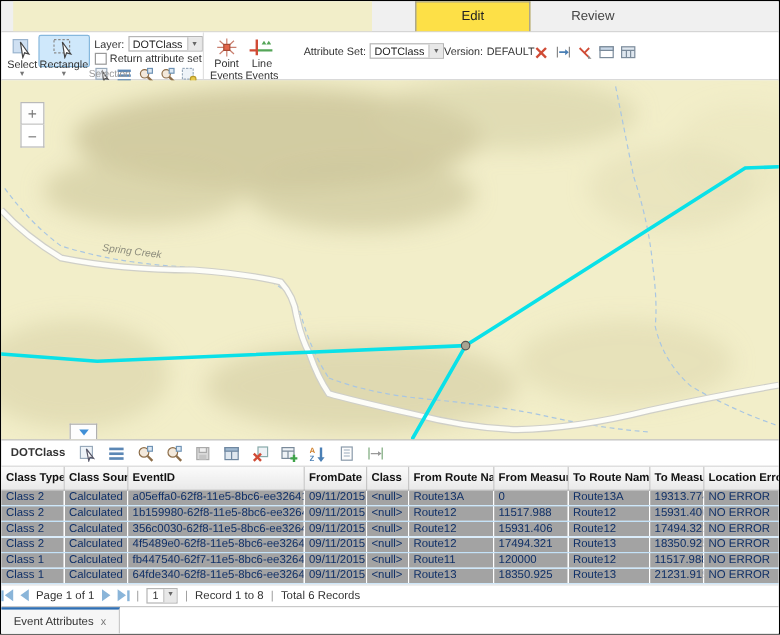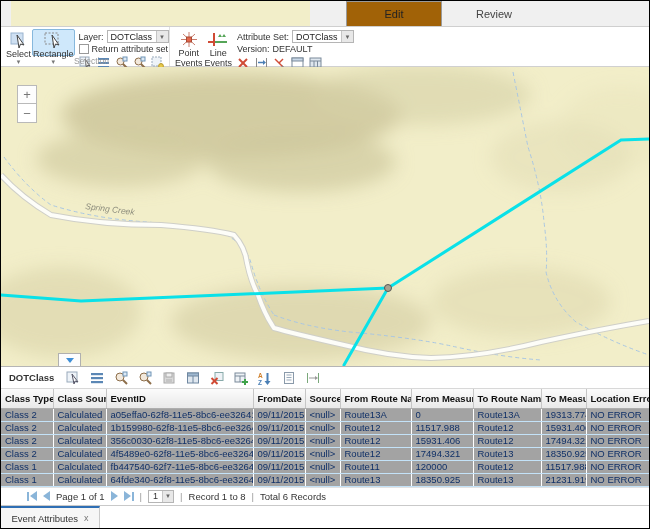--- a/index.html
+++ b/index.html
@@ -4,42 +4,42 @@
 <style>
   * { margin:0; padding:0; box-sizing:border-box; }
   html,body { width:650px; height:529px; }
   body { font-family:"Liberation Sans","DejaVu Sans",sans-serif; background:#fff; }
   .frame { width:650px; height:529px; border:1px solid #000; display:flex; flex-direction:column; overflow:hidden; background:#fff; }
 
   
   .tabrow { height:26px; background:#f0f0f0; border-bottom:1px solid #cfcfcf; display:flex; align-items:flex-end; flex:0 0 26px; }
   .rtab { height:25px; width:96px; display:flex; align-items:center; justify-content:center; font-size:11px; color:#444; cursor:default; }
   .rtab.map { margin-left:10px; }
-  .rtab.edit { margin-left:36px; background:#a16207; border:1px solid #9a9a9a; border-bottom:none; color:#222; }
+  .rtab.edit { margin-left:36px; background:#fde047; border:1px solid #9a9a9a; border-bottom:none; color:#222; }
   .rtab.review { margin-left:4px;text-align:right; }
 
   
   .ribbon { height:40px; flex:0 0 40px; background:#fff; border-bottom:1px solid #d0d0d0; display:flex; font-size:9px; color:#333; }
   .rgroup { position:relative; display:flex; padding:2px 4px 10px 4px; }
   .rgroup + .rgroup { border-left:1px solid #e0e0e0; }
   .rgroup-label { position:absolute; bottom:0; left:13px; right:0; text-align:center; font-size:8.5px; color:#999; }
   .bigbtn { width:40px; display:flex; flex-direction:column; align-items:center; justify-content:flex-start; padding-top:1px; border:1px solid transparent; border-radius:2px; }
   .bigbtn.active { background:#cfe8fb; border-color:#86b8dd; }
   .bigbtn .blabel { font-size:9px; color:#333; margin-top:0px; white-space:nowrap; }
   .caret { font-size:7px; color:#777; line-height:5px; }
   .midcol { display:flex; flex-direction:column; margin-left:4px; padding-top:1px; }
   .fieldrow { display:flex; align-items:center; height:13px; margin-bottom:1px; }
   .fieldrow .flabel { margin-right:3px; white-space:nowrap; color:#333; }
   .dropdown { display:flex; align-items:center; border:1px solid #b5b5b5; background:#fff; height:13px; }
   .dropdown .dval { padding:0 3px; font-size:9px; color:#222; flex:1; white-space:nowrap; }
   .dropdown .dbtn { width:12px; height:100%; background:#e8e8e8; border-left:1px solid #c5c5c5; display:flex; align-items:center; justify-content:center; color:#666; font-size:6px; }
   .checkbox { width:10px; height:10px; border:1px solid #999; background:#fff; margin-right:3px; flex:0 0 10px; }
   .iconrow { display:flex; align-items:center; gap:5px; margin-top:1px; }
   .sicon { width:13px; height:13px; display:flex; align-items:center; justify-content:center; }
-  .evcol { display:flex; flex-direction:column; margin-left:4px; padding-top:1px; }
+  .evcol { display:flex; flex-direction:row; margin-left:20px; padding-top:1px;align-items:center; }
 
   
   .map { position:relative; height:299px; flex:0 0 299px; overflow:hidden; background:#f2eec9; }
   .map svg.base { position:absolute; left:0; top:0; }
   .zoomctrl { position:absolute; left:16px; top:18px; width:20px; }
   .zbtn { width:20px; height:19px; background:#fdfdfd; border:1px solid #b9b9b9; color:#777; font-size:13px; display:flex; align-items:center; justify-content:center; }
   .zbtn.zo { border-top:none; background:#fff; }
   .collapse-tab { position:absolute; left:57px; bottom:0; width:23px; height:13px; background:#fdfdfd; border:1px solid #b0b0b0; border-bottom:none; display:flex; align-items:center; justify-content:center; }
   .tri-down { width:0; height:0; border-left:4px solid transparent; border-right:4px solid transparent; border-top:5px solid #3f8fd6; }
 
@@ -51,21 +51,21 @@
 
   table.grid { border-collapse:collapse; table-layout:fixed; width:648px; font-size:9.5px; }
   table.grid th { height:19px; background:linear-gradient(#fbfbfb,#e9e9e9); border-right:1px solid #c6c6c6; border-bottom:1px solid #aeaeae; text-align:left; padding:0 4px; font-size:9.5px; color:#111; font-weight:bold; white-space:nowrap; overflow:hidden; }
   table.grid td { height:13px; background:#a3a3a3; border-right:1px solid rgba(255,255,255,.55); border-bottom:1px solid #c3e2f8; padding:0 4px; color:#103067; white-space:nowrap; overflow:hidden; }
   table.grid col:nth-child(1){width:52px;} table.grid col:nth-child(2){width:53px;}
   table.grid col:nth-child(3){width:147px;} table.grid col:nth-child(4){width:52px;}
   table.grid col:nth-child(5){width:35px;} table.grid col:nth-child(6){width:71px;}
   table.grid col:nth-child(7){width:62px;} table.grid col:nth-child(8){width:68px;}
   table.grid col:nth-child(9){width:45px;} table.grid col:nth-child(10){width:63px;}
 
-  .pager { height:18px; flex:0 0 18px; display:flex; align-items:center; gap:6px; padding-left:26px; font-size:9.5px; color:#333; border-top:1px solid #e3e3e3; }
+  .pager { height:18px; flex:0 0 18px; display:flex; align-items:center; gap:6px; padding-left:0; font-size:9.5px; color:#333; border-top:1px solid #e3e3e3; }
   .pbar { width:2px; height:9px; background:#8ab5d9; }
   .ptri-l { width:0; height:0; border-top:5px solid transparent; border-bottom:5px solid transparent; border-right:7px solid #8ab5d9; }
   .ptri-r { width:0; height:0; border-top:5px solid transparent; border-bottom:5px solid transparent; border-left:7px solid #8ab5d9; }
   .pgroup { display:flex; align-items:center; gap:1px; }
   .psep { color:#9a9a9a; }
   .pagebox { display:flex; align-items:center; border:1px solid #b5b5b5; height:13px; background:#fff; }
   .pagebox .pv { padding:0 4px; font-size:9px; }
   .pagebox .pc { width:11px; height:100%; background:#e8e8e8; border-left:1px solid #c5c5c5; display:flex; align-items:center; justify-content:center; font-size:6px; color:#666; }
 
   .btabs { height:24px; flex:0 0 24px; background:#fff; border-top:1px solid #c9c9c9; display:flex; }
@@ -393,21 +393,21 @@
           <col>
           <col>
           <col>
         </colgroup>
       <thead>
           <tr>
             <th>Class Type</th>
             <th>Class Source</th>
             <th>EventID</th>
             <th>FromDate</th>
-            <th>Source</th>
+            <th>Class</th>
             <th>From Route Name</th>
             <th>From Measure</th>
             <th>To Route Name</th>
             <th>To Measure</th>
             <th>Location Error</th>
           </tr>
         </thead>
       <tbody>
           <tr>
             <td>Class 2</td>

